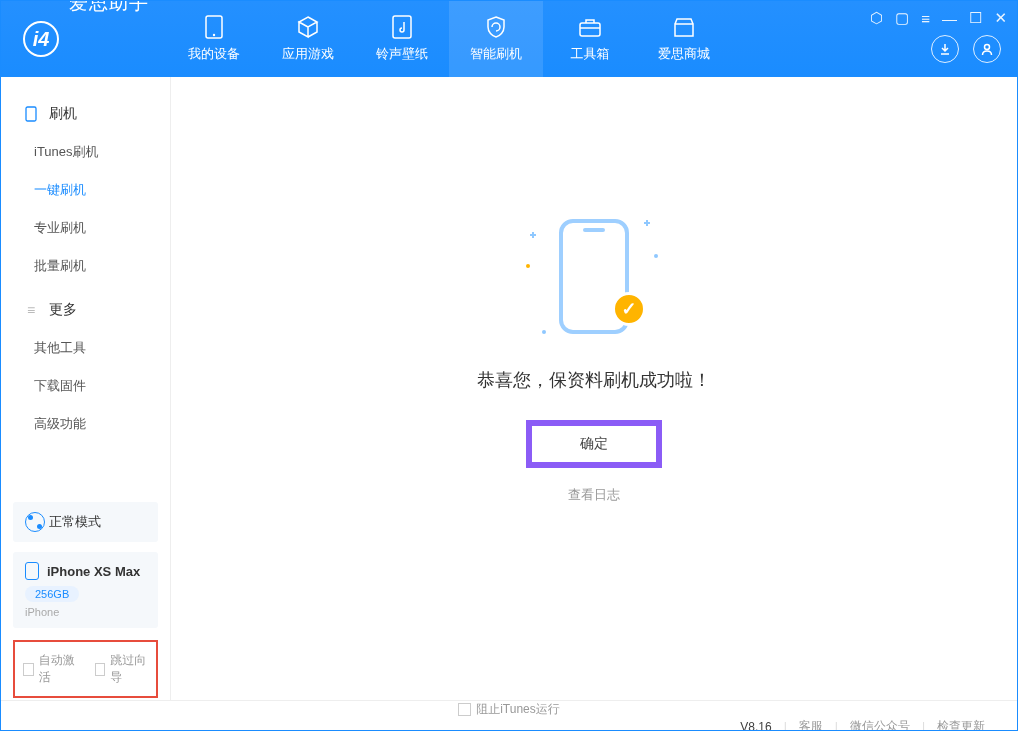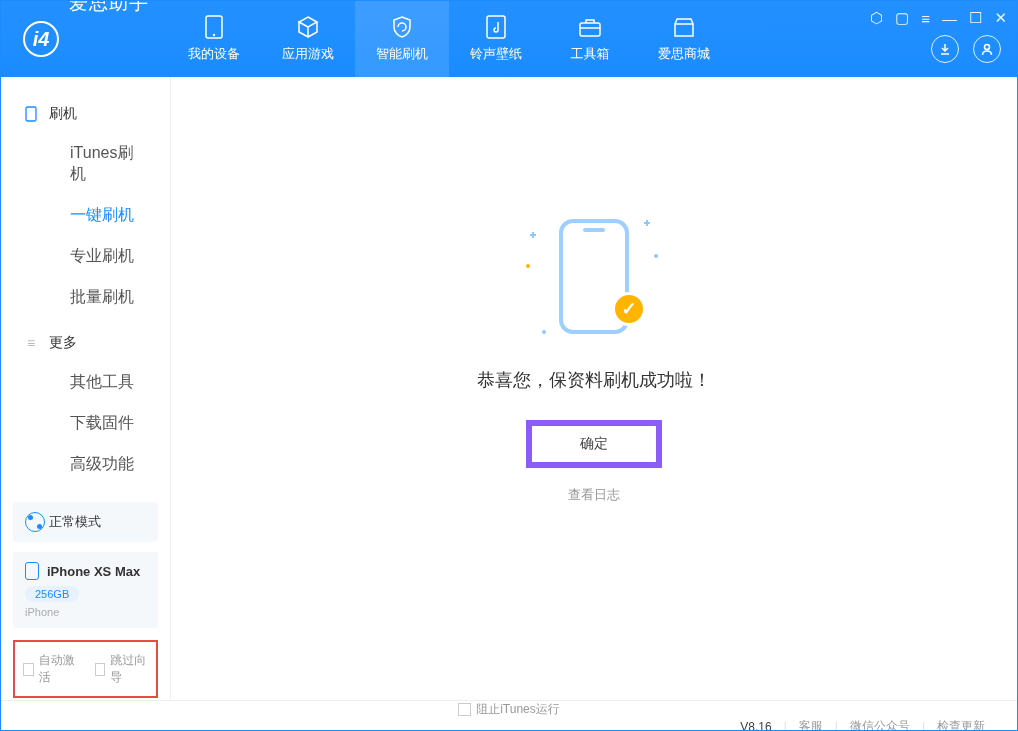--- a/index.html
+++ b/index.html
@@ -20,21 +20,21 @@
 .window-controls span { cursor: pointer; font-size: 15px; opacity: 0.9; }
 
 .header-right-icons { position: absolute; right: 16px; bottom: 14px; display: flex; gap: 14px; }
 .hr-icon { width: 28px; height: 28px; border: 1.8px solid rgba(255,255,255,0.85); border-radius: 50%; display: flex; align-items: center; justify-content: center; cursor: pointer; }
 
 .body-area { display: flex; height: calc(100% - 76px - 30px); }
 .sidebar { width: 170px; background: #fff; border-right: 1px solid #eee; padding-top: 18px; display: flex; flex-direction: column; }
 .side-section { margin-bottom: 6px; }
 .side-header { display: flex; align-items: center; padding: 10px 22px; font-size: 14px; color: #333; gap: 10px; }
 .side-header .icon { width: 16px; height: 16px; display: flex; align-items: center; justify-content: center; }
-.side-item { padding: 10px 22px 10px 69px; font-size: 16px; color: #555; cursor: pointer; }
+.side-item { padding: 10px 22px 10px 33px; font-size: 13px; color: #555; cursor: pointer; }
 .side-item.active { color: #1a8cff; }
 
 .mode-box { margin: auto 12px 10px 12px; background: #f5f8fb; border-radius: 3px; padding: 10px 12px; display: flex; align-items: center; gap: 4px; font-size: 13px; color: #333; }
 .mode-icon { width: 20px; height: 20px; border: 1.5px solid #1a8cff; border-radius: 50%; position: relative; }
 .mode-icon::before, .mode-icon::after { content:''; position:absolute; width:5px; height:5px; background:#1a8cff; border-radius:50%; }
 .mode-icon::before { top:2px; left:2px; }
 .mode-icon::after { bottom:2px; right:2px; }
 
 .device-box { margin: 0 12px 12px 12px; background: #f5f8fb; border-radius: 3px; padding: 10px 12px; }
 .device-box .name { font-size: 13px; font-weight: 600; color: #333; display:flex; align-items:center; gap:8px; }
@@ -90,37 +90,37 @@
       <span>我的设备</span>
     </div>
     <div class="nav-tab">
       <span class="icon">
           <svg width="24" height="24" viewBox="0 0 24 24">
             <path d="M12 2 L21 7 L12 12 L3 7 Z M3 7 L3 17 L12 22 L12 12 Z M21 7 L21 17 L12 22" fill="none" stroke="#fff" stroke-width="1.5"></path>
           </svg>
         </span>
       <span>应用游戏</span>
     </div>
+    <div class="nav-tab">
+      <span class="icon">
+          <svg width="20" height="24" viewBox="0 0 20 24">
+            <rect x="1" y="1" width="18" height="22" rx="2" fill="none" stroke="#fff" stroke-width="1.5"></rect>
+            <path d="M12 7 L12 15 A2 2 0 1 1 10 13" fill="none" stroke="#fff" stroke-width="1.5"></path>
+          </svg>
+        </span>
+      <span>铃声壁纸</span>
+    </div>
     <div class="nav-tab active">
       <span class="icon">
           <svg width="24" height="24" viewBox="0 0 24 24">
             <path d="M12 2 L20 5 L20 12 C20 17 16 21 12 22 C8 21 4 17 4 12 L4 5 Z" fill="none" stroke="#fff" stroke-width="1.5"></path>
             <path d="M8 12 A4 4 0 1 1 12 16" fill="none" stroke="#fff" stroke-width="1.5"></path>
           </svg>
         </span>
       <span>智能刷机</span>
-    </div>
-    <div class="nav-tab">
-      <span class="icon">
-          <svg width="20" height="24" viewBox="0 0 20 24">
-            <rect x="1" y="1" width="18" height="22" rx="2" fill="none" stroke="#fff" stroke-width="1.5"></rect>
-            <path d="M12 7 L12 15 A2 2 0 1 1 10 13" fill="none" stroke="#fff" stroke-width="1.5"></path>
-          </svg>
-        </span>
-      <span>铃声壁纸</span>
     </div>
     <div class="nav-tab">
       <span class="icon">
           <svg width="24" height="22" viewBox="0 0 24 22">
             <rect x="2" y="7" width="20" height="13" rx="2" fill="none" stroke="#fff" stroke-width="1.5"></rect>
             <path d="M8 7 L8 4 L16 4 L16 7" fill="none" stroke="#fff" stroke-width="1.5"></path>
             <line x1="2" y1="12" x2="22" y2="12" stroke="#fff" stroke-width="1.5"></line>
           </svg>
         </span>
       <span>工具箱</span>

